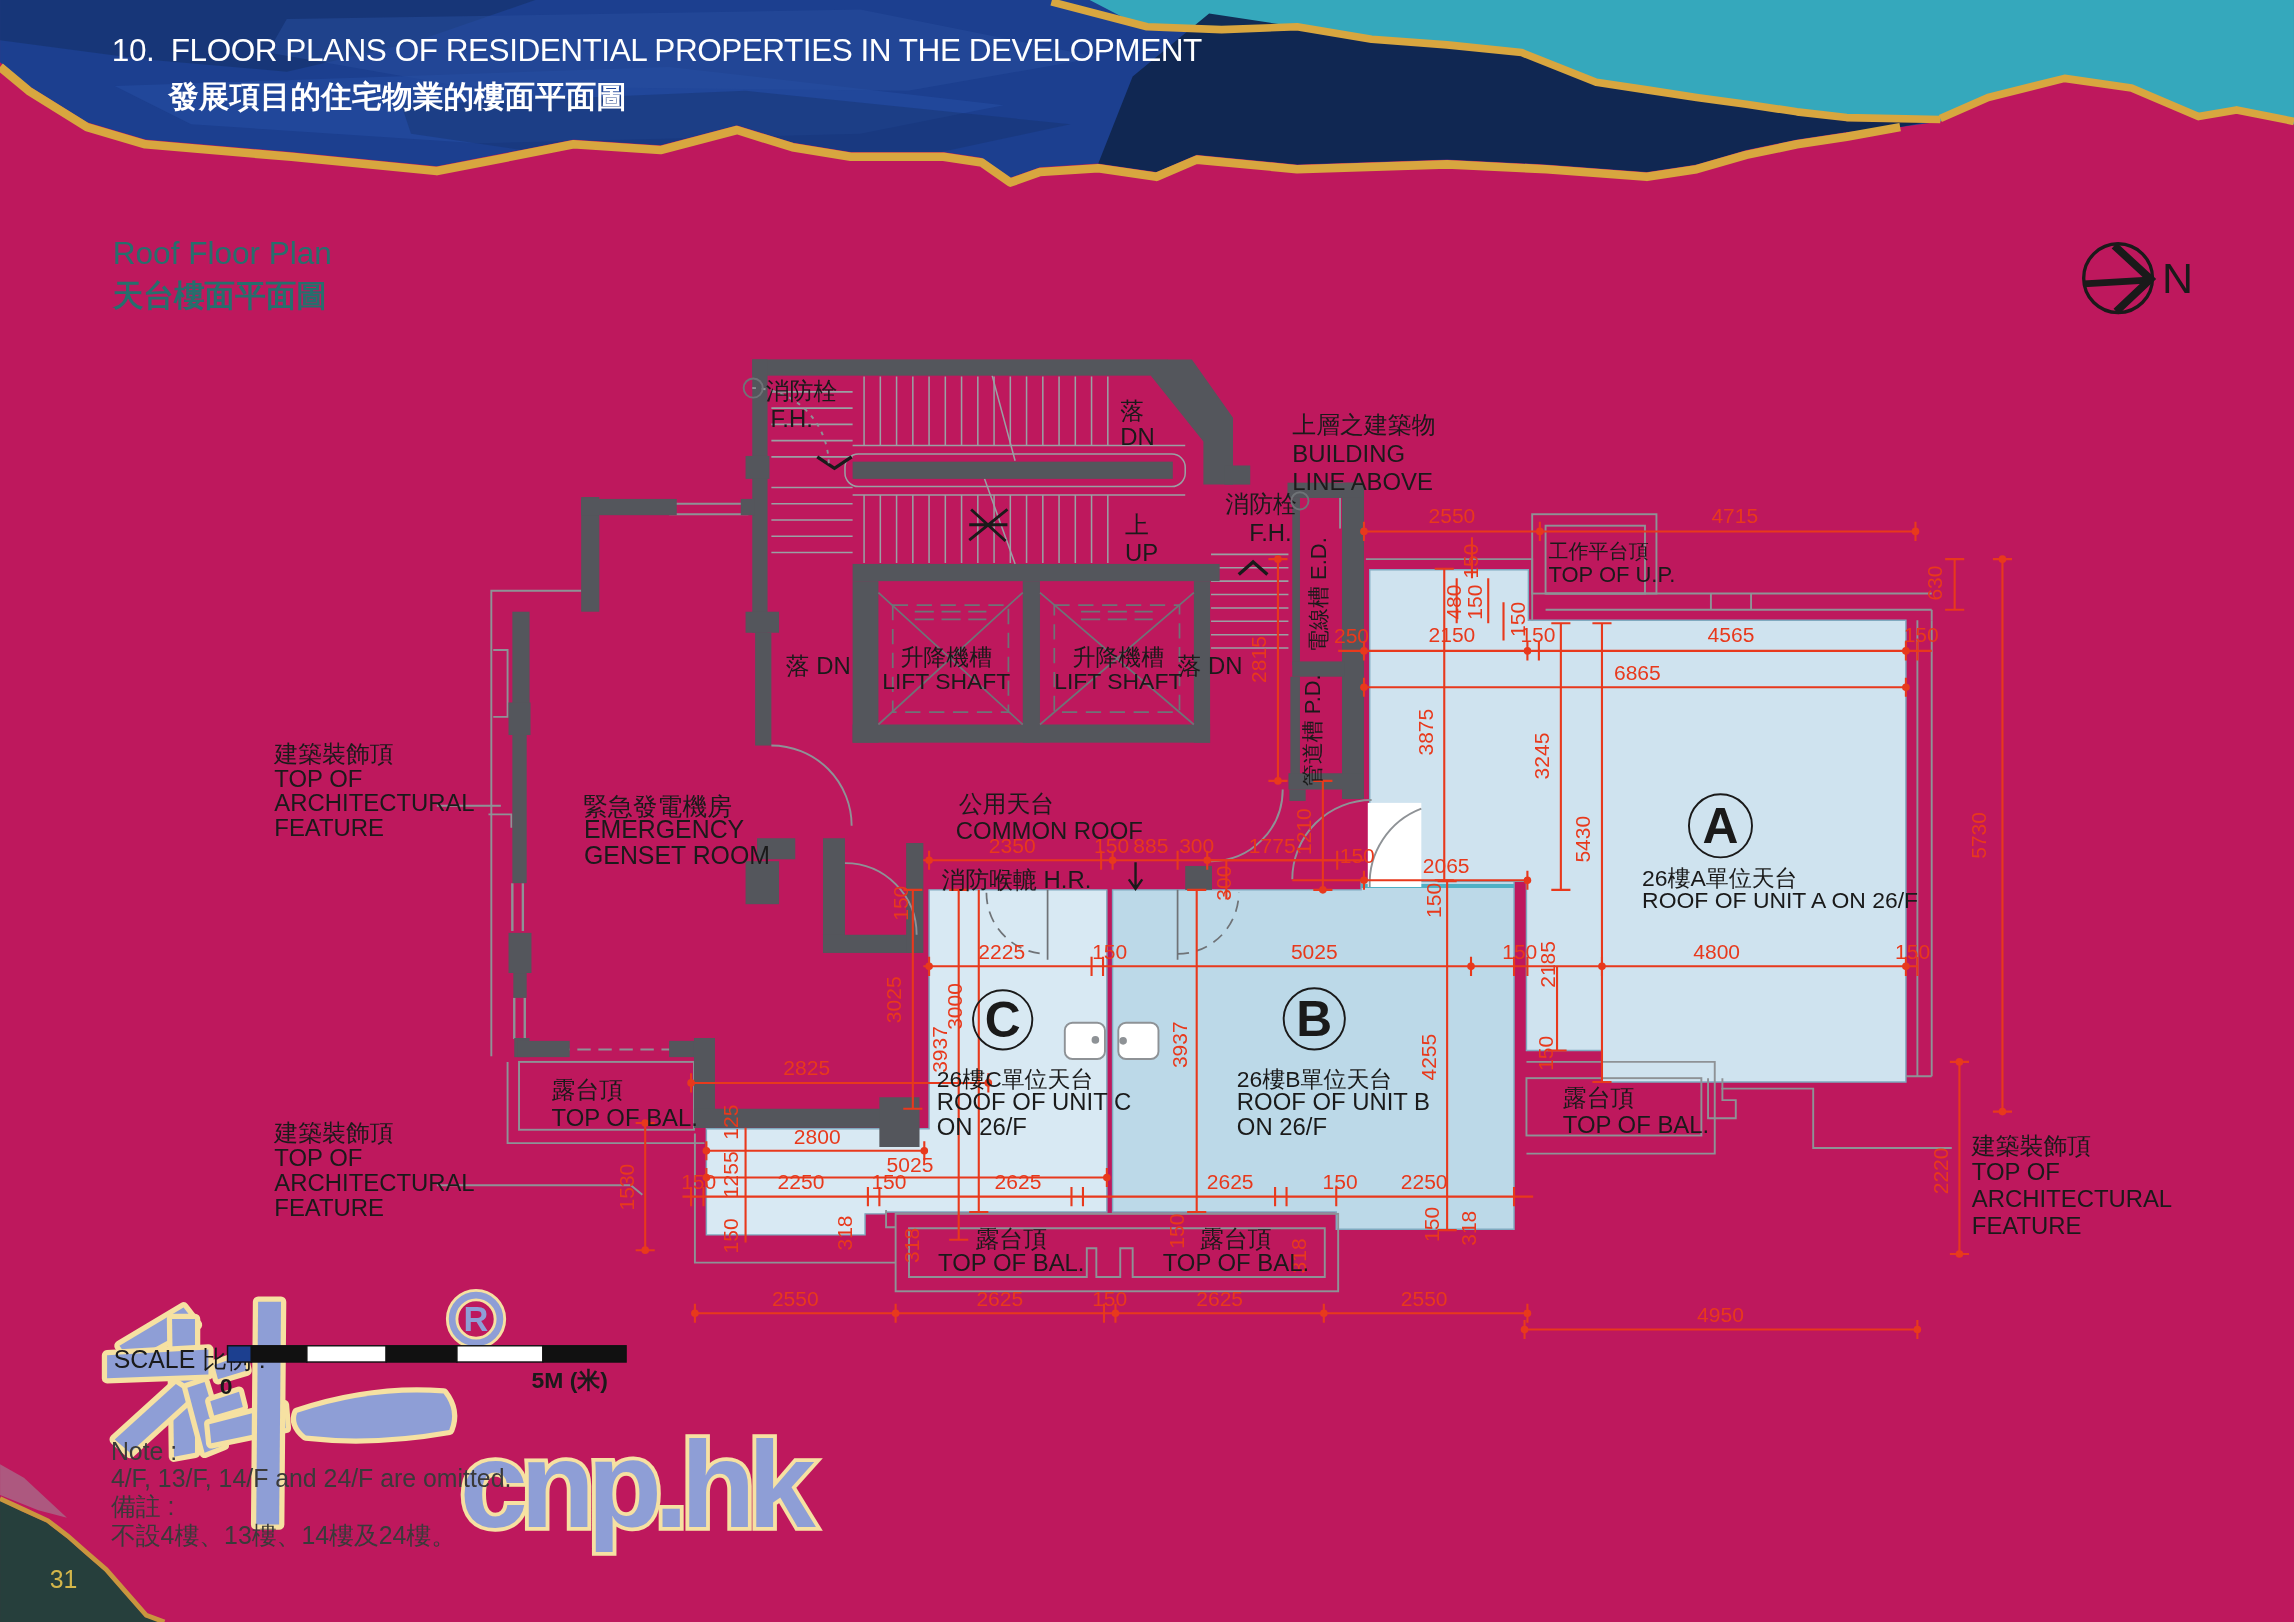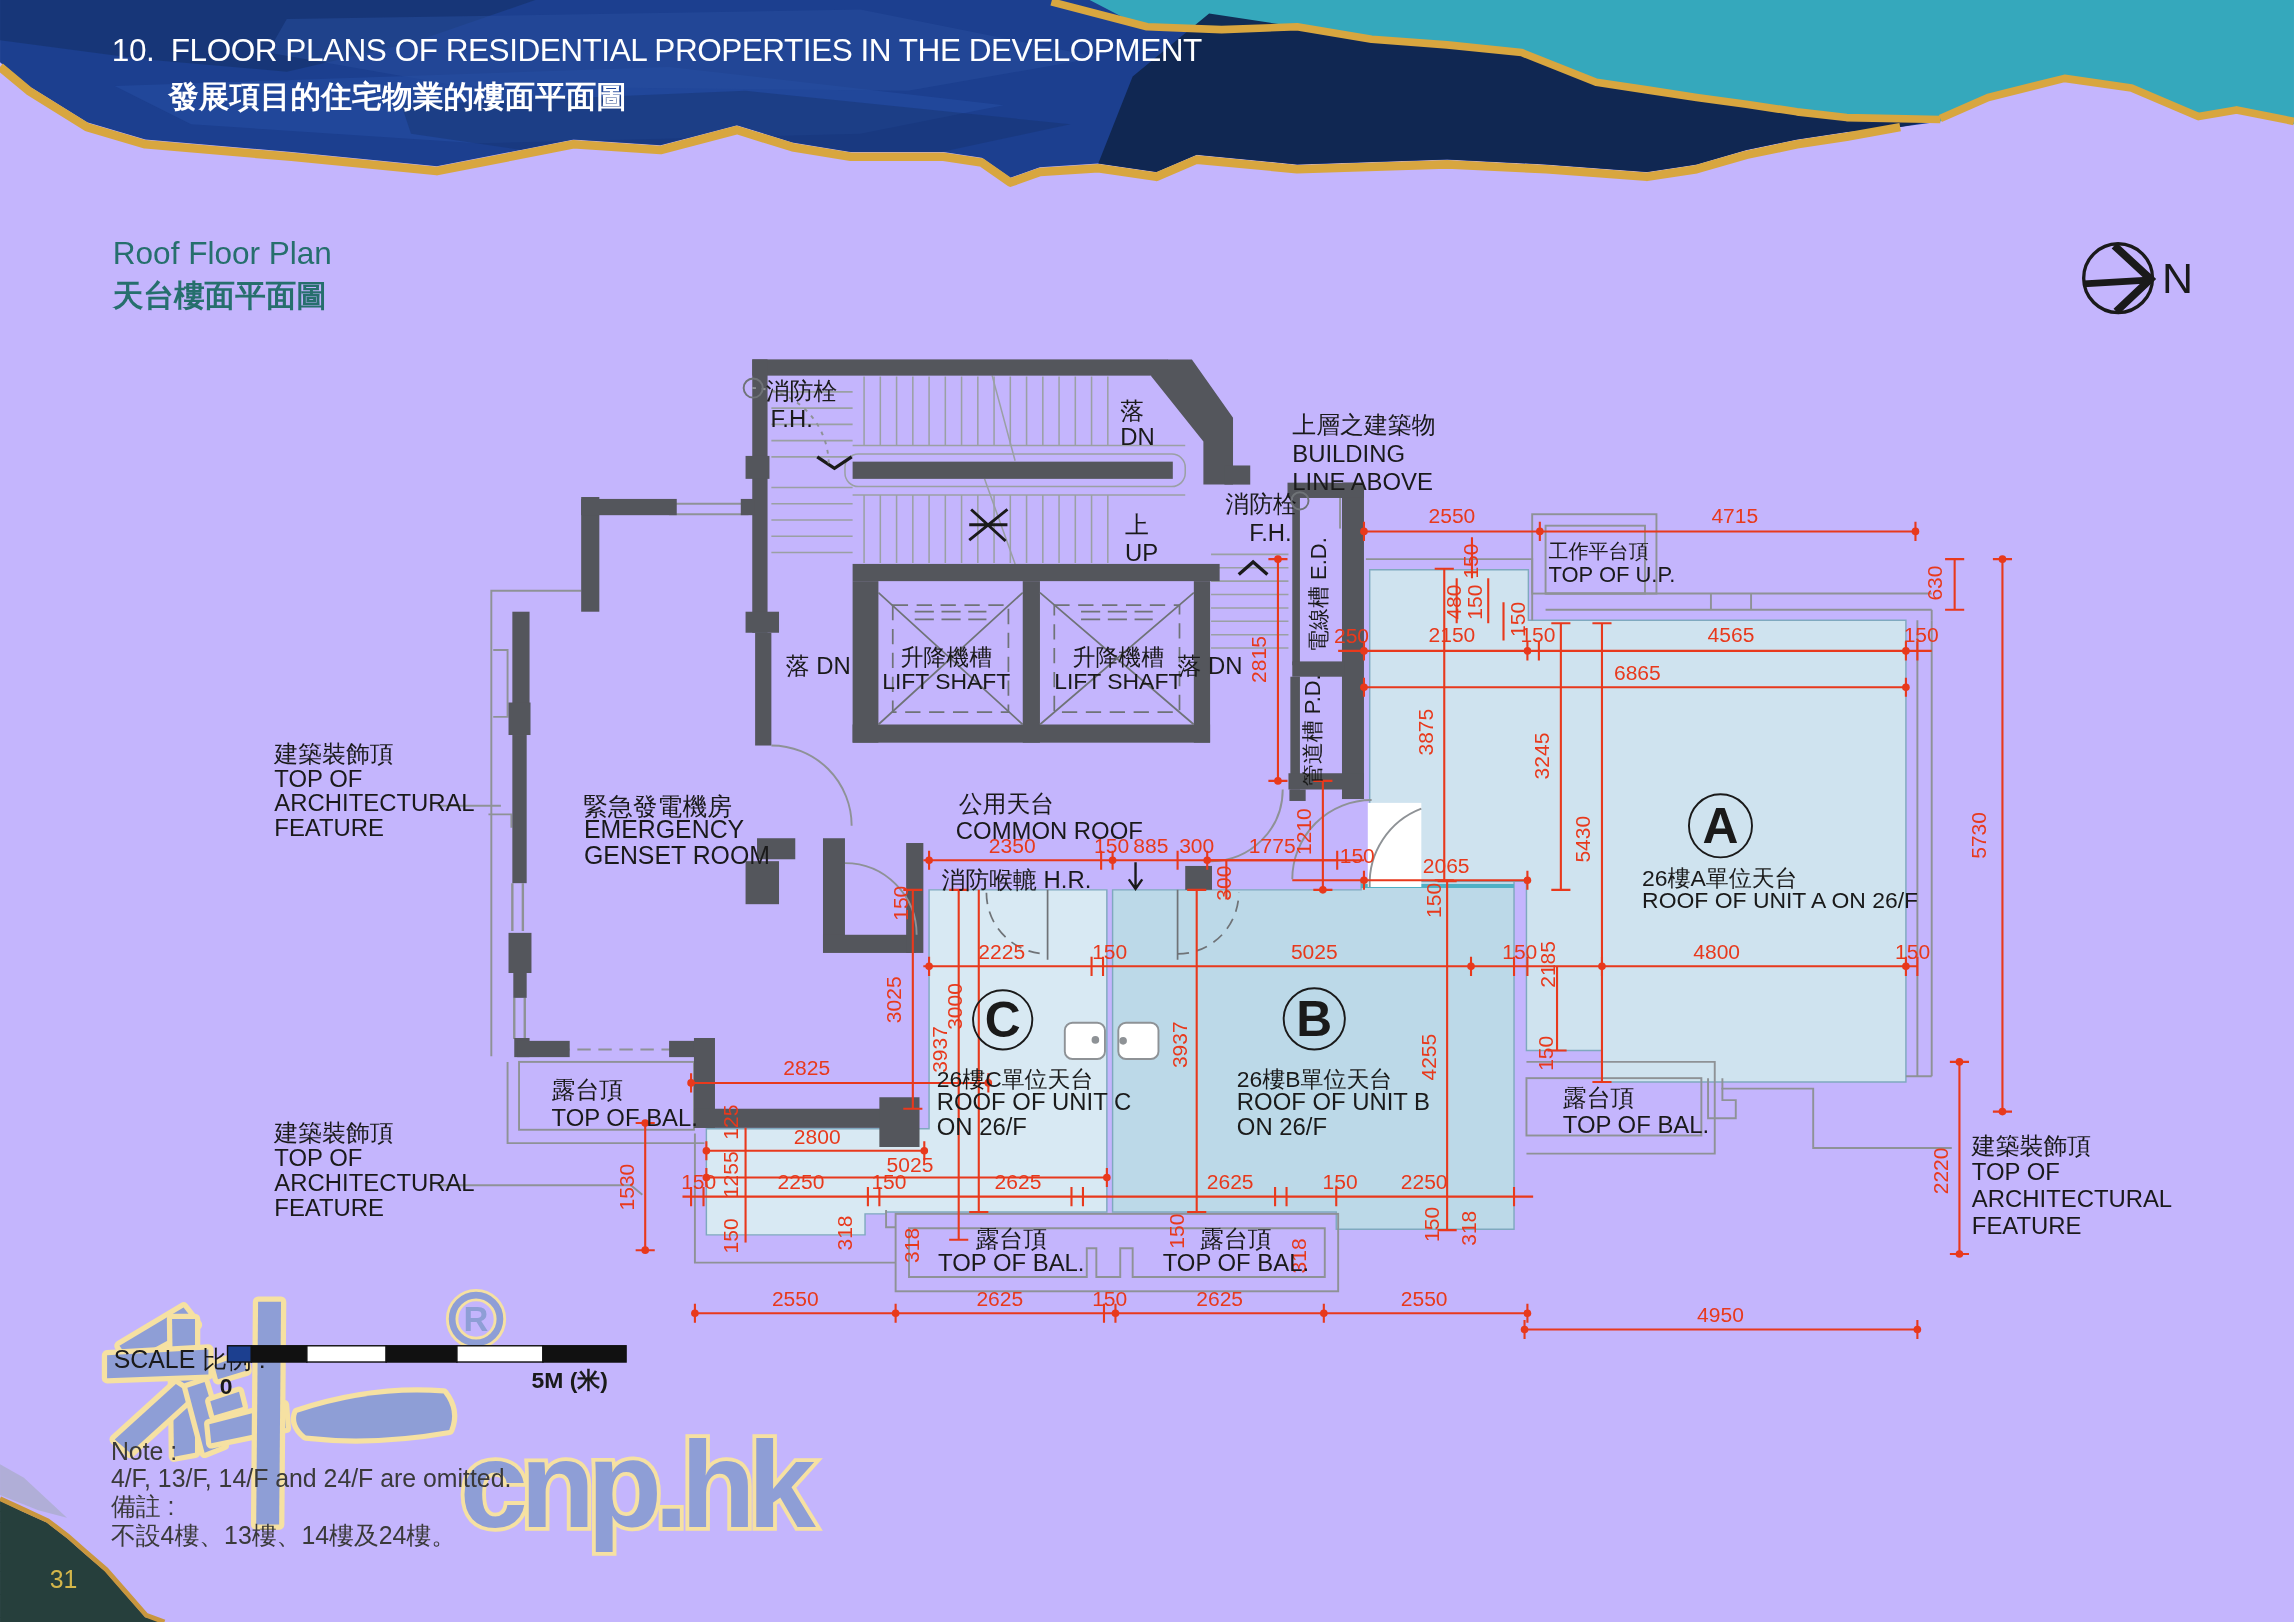--- a/index.html
+++ b/index.html
@@ -1,16 +1,16 @@
 <!DOCTYPE html>
 <html><head>
 <meta charset="utf-8">
 <style>
   html,body{margin:0;padding:0;background:#fff;}
-  #page{position:relative;width:2294px;height:1622px;overflow:hidden;background:#c4b5fd;
+  #page{position:relative;width:2294px;height:1622px;overflow:hidden;background:#be185d;
         font-family:"Liberation Sans",sans-serif;}
   svg text{font-family:"Liberation Sans",sans-serif;}
 </style>
 </head>
 <body>
 <div id="page">
 <svg width="2294" height="1622" viewBox="0 0 2400 1697" xmlns="http://www.w3.org/2000/svg">
 <defs>
         <clipPath id="bandclip">
           <path d="M0,0 L1140,0 L1200,31 L1278,34 L1357,31 L1435,44 L1514,50 L1592,58 L1670,89 L1723,97 L1775,105 L1827,112 L1880,120 L1932,128 L1988,129 L2030,127 L1988,133 L1932,138 L1880,146 L1827,157 L1775,172 L1723,180 L1618,172 L1514,167 L1357,172 L1252,162 L1210,180 L1149,171 L1088,175 L1057,186 L1027,165 L987,159 L890,159 L829,149 L771,131 L691,152 L600,146 L457,174 L305,159 L152,146 L91,128 L30,90 L0,65 Z"></path>

